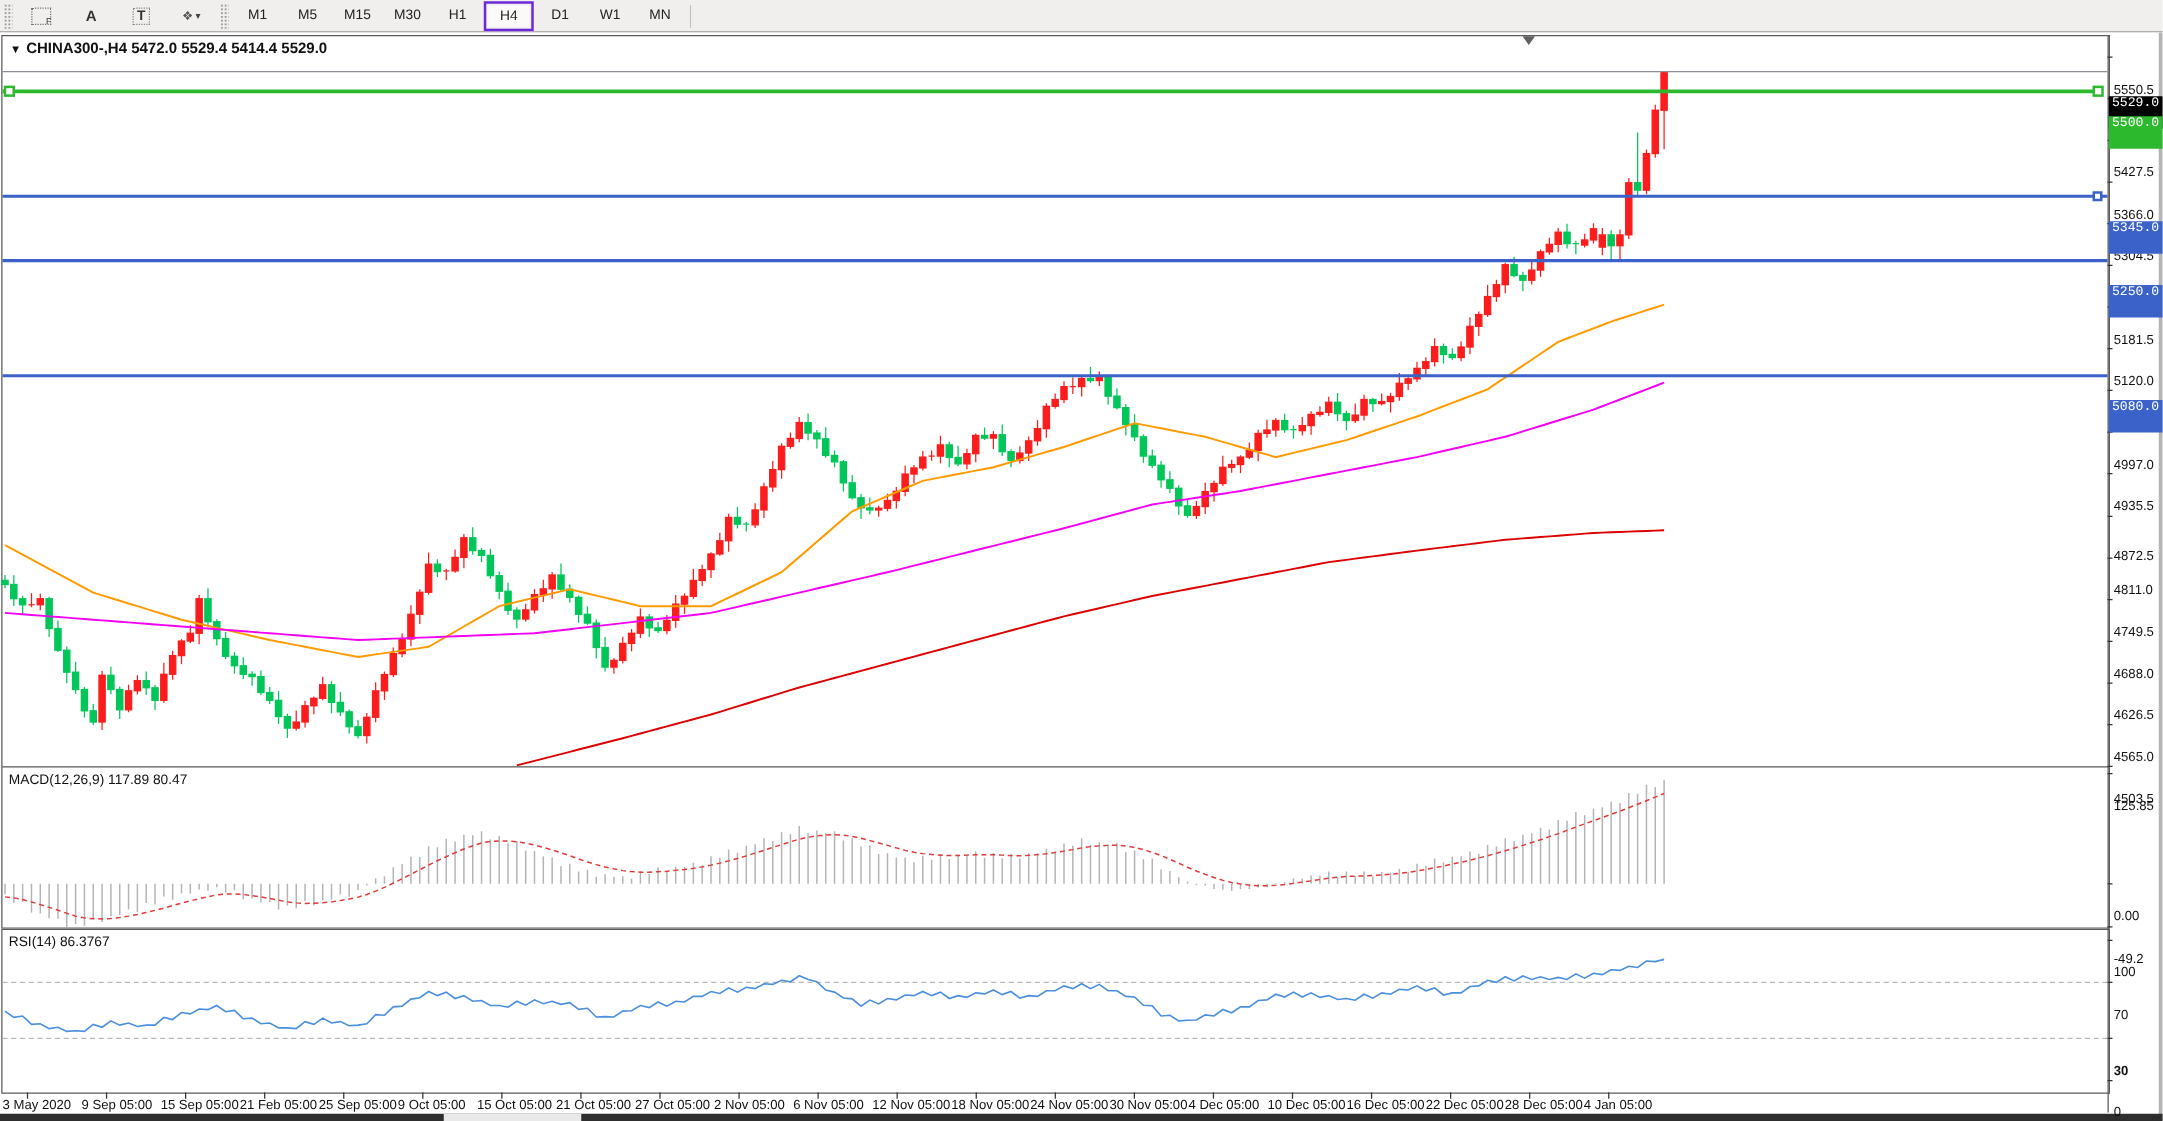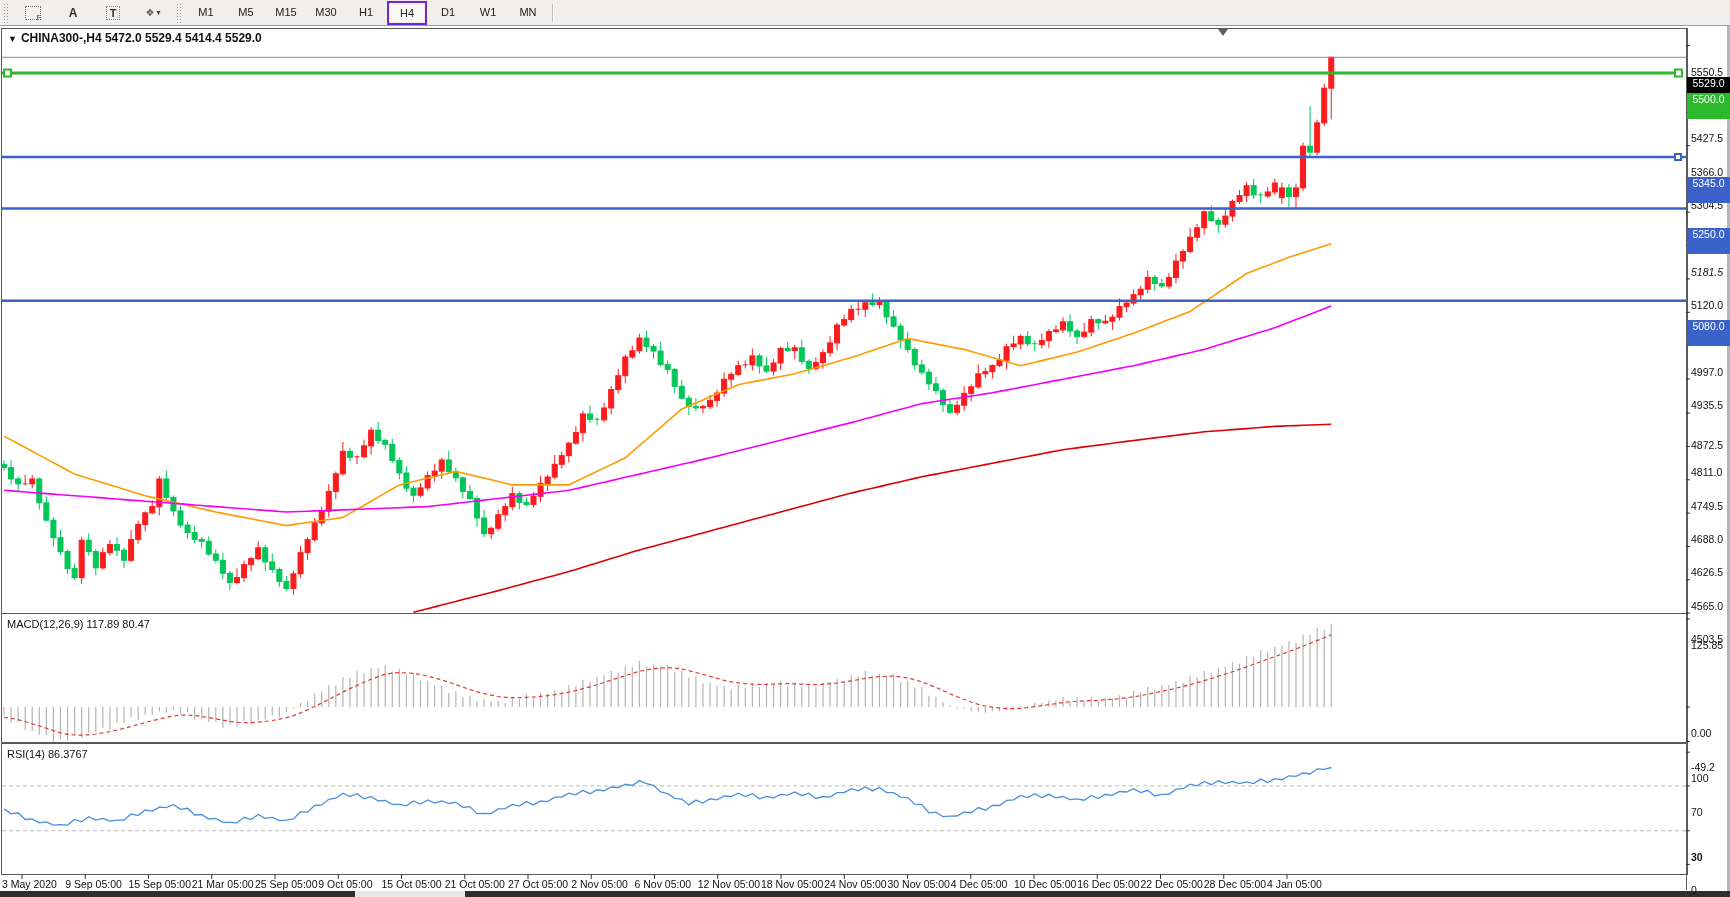--- a/index.html
+++ b/index.html
@@ -28,21 +28,21 @@
   .right-edge{position:absolute;left:1727px;top:0;width:3px;height:871px;background:#b5b5b5;}
   .axis-vline{position:absolute;left:1686px;top:2px;width:1px;height:862px;background:#5a5a5a;}
   svg.overlay{position:absolute;left:0;top:0;}
   .hdr{position:absolute;left:8px;top:5px;font-size:12px;font-weight:bold;color:#111;z-index:30;}
   .hdr .tri{font-size:9px;margin-right:4px;}
   .annotation{position:absolute;left:1250px;top:363px;width:380px;text-align:right;
     font-size:29px;font-weight:bold;color:#ee2d2d;z-index:25;white-space:nowrap;}
   .pricelabel{position:absolute;left:1691px;width:39px;font-size:10.5px;color:#111;
     text-align:left;white-space:nowrap;z-index:20;}
   .pricebadge{position:absolute;left:1687px;width:43px;height:26px;font-size:10.5px;color:#fff;
-    text-align:center;line-height:13px;z-index:21;white-space:nowrap;}
+    text-align:center;line-height:13px;z-index:21;white-space:nowrap;font-family:Liberation Mono, monospace;}
   .indlabel{position:absolute;font-size:11px;color:#111;z-index:22;}
   .indaxis{position:absolute;left:1691px;font-size:10.5px;color:#111;z-index:20;white-space:nowrap;}
   .datelabel{position:absolute;top:852px;font-size:10.5px;color:#111;white-space:nowrap;z-index:20;}
   .bottomstrip{position:absolute;left:0;top:865px;width:1730px;height:6px;background:#2e2e2e;}
   .bottomstrip .thumbgap{position:absolute;left:355px;top:0;width:110px;height:6px;background:#e9e9e9;}
   .shiftmarker{position:absolute;left:1218px;top:3px;width:0;height:0;z-index:24;
     border-left:5px solid transparent;border-right:5px solid transparent;border-top:7px solid #5f5f5f;}
 </style>
 </head>
 <body>
@@ -726,21 +726,21 @@
       <line x1="1287" y1="848" x2="1287" y2="853" stroke="#333" stroke-width="1"></line>
     </svg>
 
   <div id="price-axis">
       <div class="pricelabel" style="top: 39.6287px;">5550.5</div>
       <div class="pricelabel" style="top: 72.9621px;">5489.0</div>
       <div class="pricelabel" style="top: 106.295px;">5427.5</div>
       <div class="pricelabel" style="top: 139.629px;">5366.0</div>
       <div class="pricelabel" style="top: 172.962px;">5304.5</div>
       <div class="pricelabel" style="top: 206.295px;">5243.0</div>
-      <div class="pricelabel" style="top: 239.629px; font-style: italic;">5181.5</div>
+      <div class="pricelabel" style="top: 239.629px;">5181.5</div>
       <div class="pricelabel" style="top: 272.962px;">5120.0</div>
       <div class="pricelabel" style="top: 306.295px;">5058.5</div>
       <div class="pricelabel" style="top: 339.629px;">4997.0</div>
       <div class="pricelabel" style="top: 372.962px;">4935.5</div>
       <div class="pricelabel" style="top: 413px;">4872.5</div>
       <div class="pricelabel" style="top: 440.442px;">4811.0</div>
       <div class="pricelabel" style="top: 473.775px;">4749.5</div>
       <div class="pricelabel" style="top: 507.108px;">4688.0</div>
       <div class="pricelabel" style="top: 540.442px;">4626.5</div>
       <div class="pricelabel" style="top: 573.775px;">4565.0</div>
@@ -757,21 +757,21 @@
       <div class="indaxis" style="top: 735.415px;">-49.2</div>
       <div class="indaxis" style="top: 746.2px;">100</div>
       <div class="indaxis" style="top: 779.86px;">70</div>
       <div class="indaxis" style="top: 824.74px; font-weight: bold;">30</div>
       <div class="indaxis" style="top: 858.4px;">0</div>
     </div>
   <div id="time-axis">
       <div class="datelabel" style="left: 2px;">3 May 2020</div>
       <div class="datelabel" style="left: 65.25px;">9 Sep 05:00</div>
       <div class="datelabel" style="left: 128.5px;">15 Sep 05:00</div>
-      <div class="datelabel" style="left: 191.75px;">21 Mar 05:00</div>
+      <div class="datelabel" style="left: 191.75px;">21 Feb 05:00</div>
       <div class="datelabel" style="left: 255px;">25 Sep 05:00</div>
       <div class="datelabel" style="left: 318.25px;">9 Oct 05:00</div>
       <div class="datelabel" style="left: 381.5px;">15 Oct 05:00</div>
       <div class="datelabel" style="left: 444.75px;">21 Oct 05:00</div>
       <div class="datelabel" style="left: 508px;">27 Oct 05:00</div>
       <div class="datelabel" style="left: 571.25px;">2 Nov 05:00</div>
       <div class="datelabel" style="left: 634.5px;">6 Nov 05:00</div>
       <div class="datelabel" style="left: 697.75px;">12 Nov 05:00</div>
       <div class="datelabel" style="left: 761px;">18 Nov 05:00</div>
       <div class="datelabel" style="left: 824.25px;">24 Nov 05:00</div>

